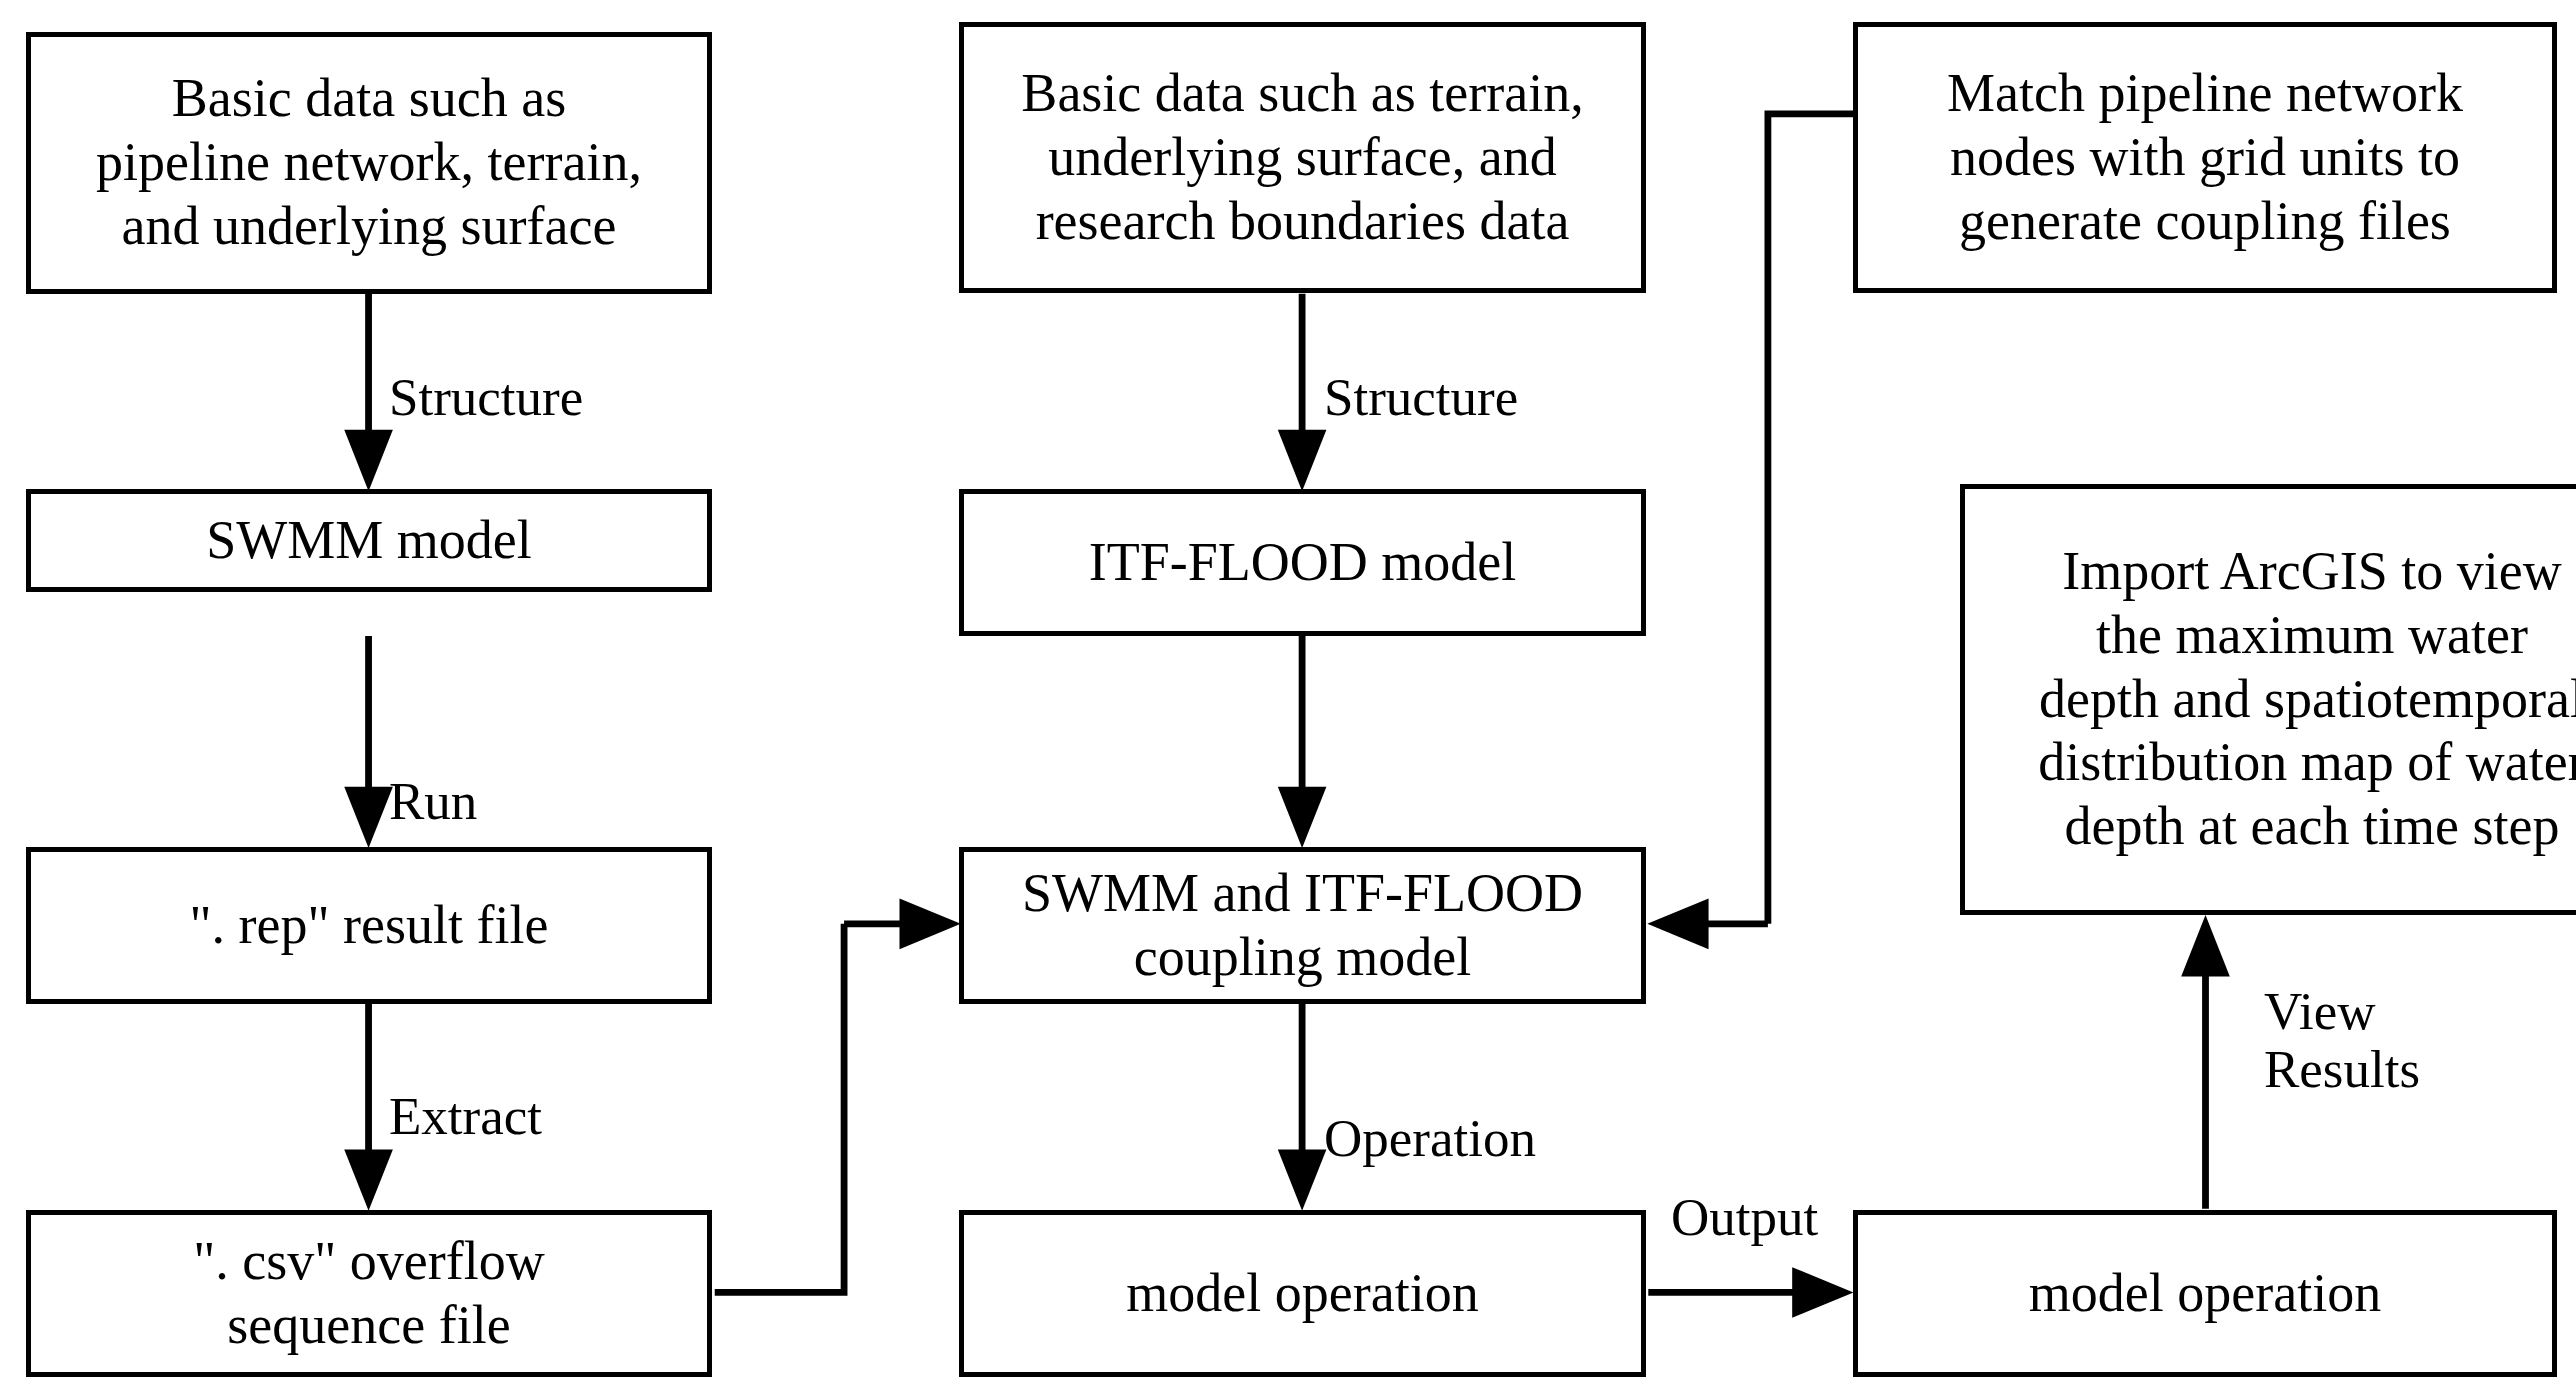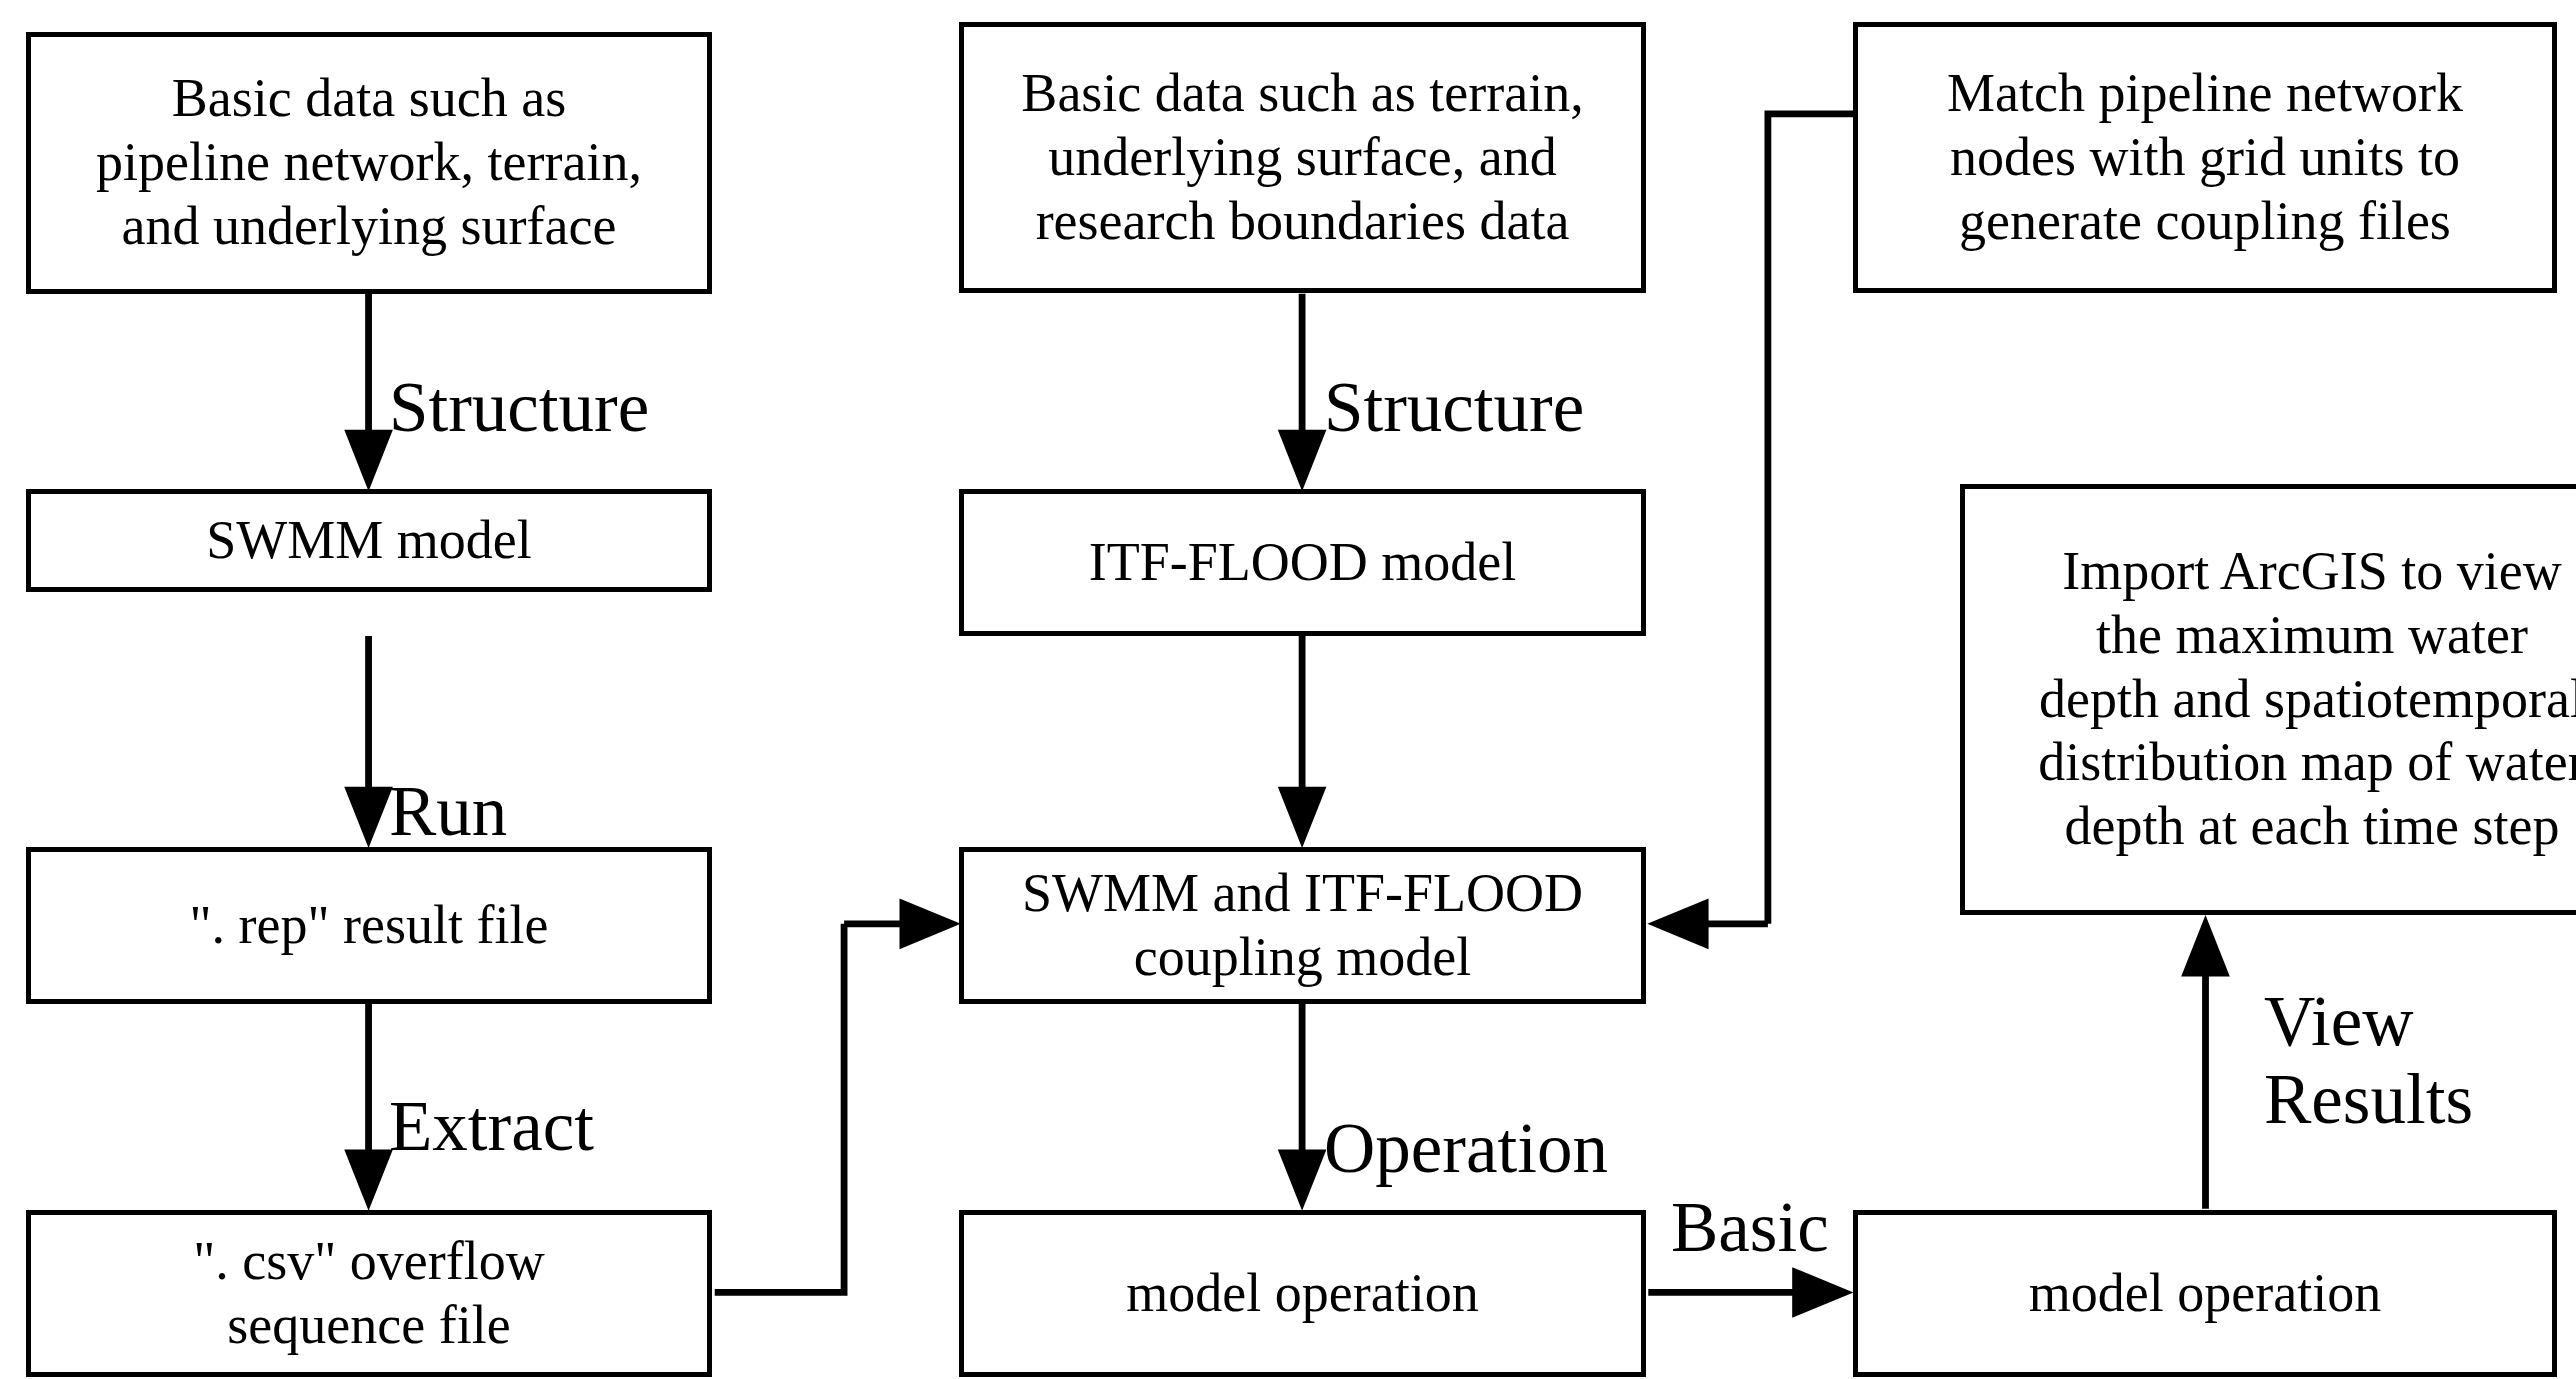--- a/index.html
+++ b/index.html
@@ -25,21 +25,21 @@
     align-items: center;
     justify-content: center;
     text-align: center;
     line-height: 1.18;
     font-size: 54px;
     padding: 0 9.7px;
     white-space: pre-line;
   }
   .edge-label {
     position: absolute;
-    font-size: 71px;
+    font-size: 53px;
     line-height: 1.1;
     text-align: center;
     white-space: pre-line;
     color: #000000;
   }
   svg.wires {
     position: absolute;
     left: 0;
     top: 0;
     width: 2576px;
@@ -153,19 +153,19 @@
   <div class="edge-label" style="left:389px; top:368px; width:321px; text-align:left;">Structure</div>
 
   <div class="edge-label" style="left:389px; top:724px; width:321px; text-align:left;margin-top:48px;">Run</div>
 
   <div class="edge-label" style="left:389px; top:1087px; width:321px; text-align:left;">Extract</div>
 
   <div class="edge-label" style="left:1324px; top:368px; width:331px; text-align:left;">Structure</div>
 
   <div class="edge-label" style="left:1324px; top:1087px; width:350px; text-align:left;margin-top:22px;">Operation</div>
 
-  <div class="edge-label" style="left:1671px; top:1188px; width:243px; text-align:left;">Basic</div>
+  <div class="edge-label" style="left:1671px; top:1188px; width:243px; text-align:left;">Output</div>
 
   <div class="edge-label" style="left:2264px; top:982px; width:292px; text-align:left;">View
 Results</div>
 
 </div>
 
 
 </body></html>

